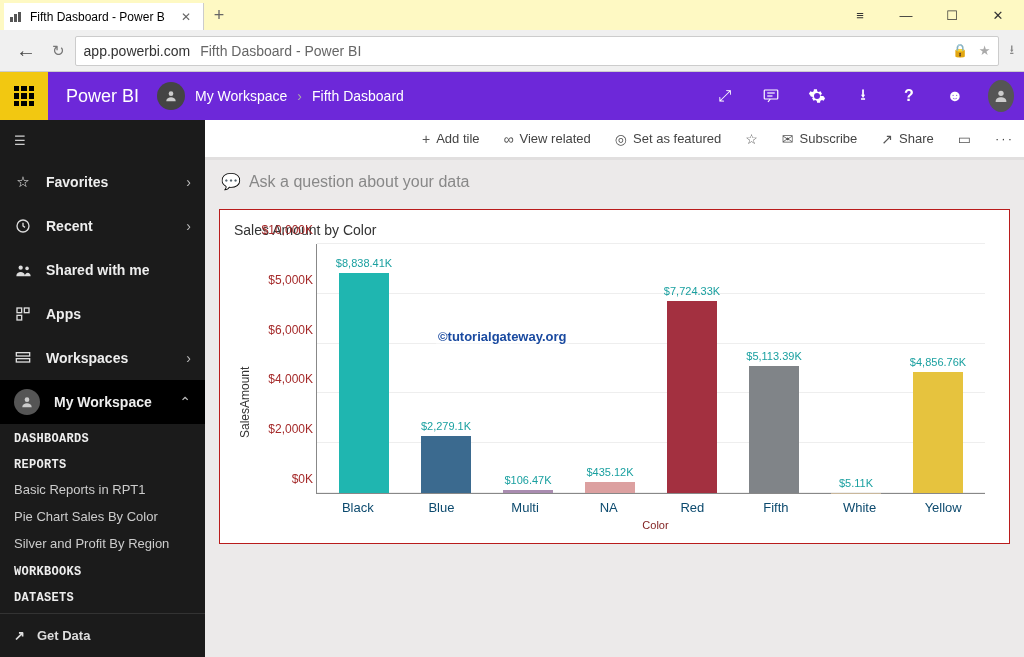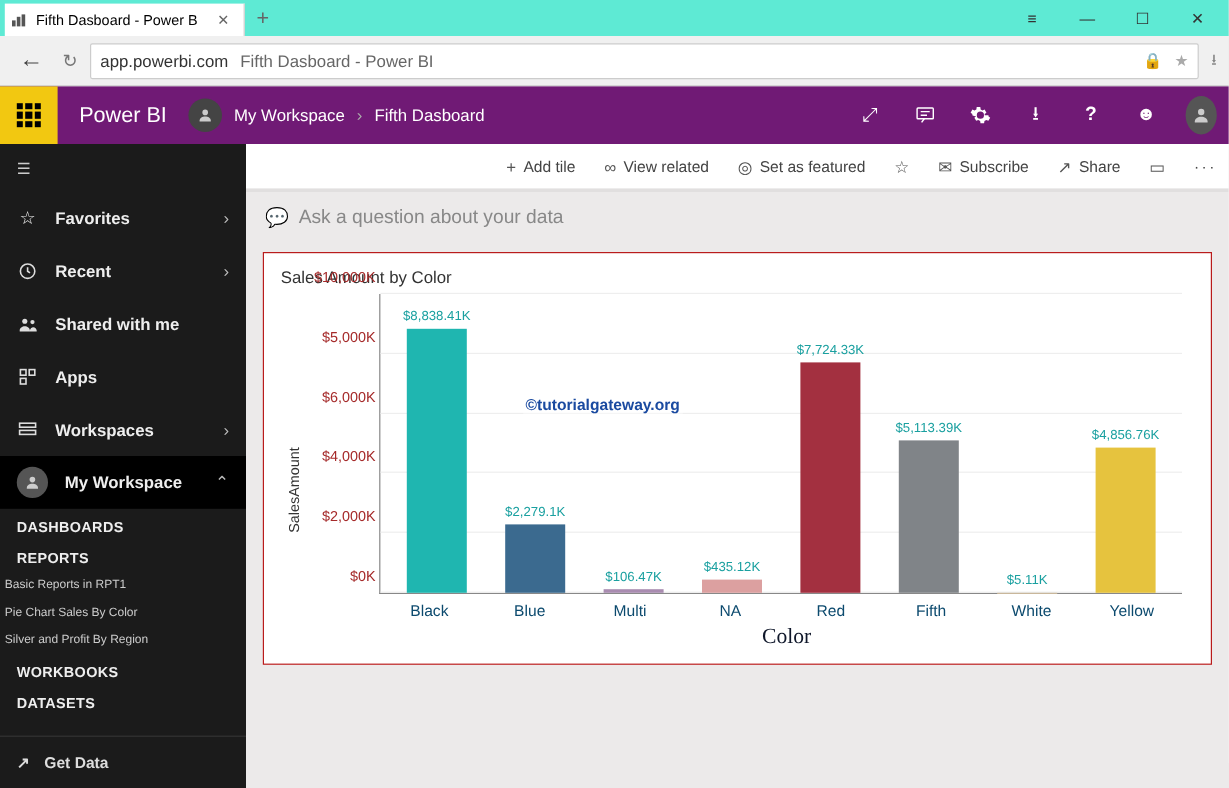--- a/index.html
+++ b/index.html
@@ -1,37 +1,37 @@
 <!DOCTYPE html>
 <html><head>
 <meta charset="utf-8">
 <style>
 * { box-sizing: border-box; margin: 0; padding: 0; font-family: "Segoe UI", Arial, sans-serif; }
 body { width: 1024px; height: 657px; background: #f5f5f5; overflow: hidden; font-size: 13px; }
 
 
 .browser-chrome { background: #e8e8e8; }
-.tab-bar { display: flex; align-items: center; height: 30px; background: #5eead4; padding: 0 4px; }
+.tab-bar { display: flex; align-items: center; height: 30px; background: #fef9c3; padding: 0 4px; }
 .tab { background: #fff; height: 27px; margin-top: 3px; display: flex; align-items: center; padding: 0 8px 0 6px; font-size: 12px; min-width: 200px; border-right: 1px solid #ccc; }
 .tab .favicon { width: 14px; height: 10px; margin-right: 6px; display: inline-flex; gap: 1px; align-items: flex-end; }
 .favicon span { width: 3px; background: #555; }
 .tab-close { margin-left: auto; padding: 0 4px; color: #666; cursor: pointer; }
 .newtab { width: 30px; text-align: center; color: #666; cursor: pointer; font-size: 18px; }
 .win-controls { margin-left: auto; display: flex; gap: 2px; }
 .win-btn { width: 44px; height: 28px; display: flex; align-items: center; justify-content: center; color: #333; cursor: pointer; }
 .addr-bar { display: flex; align-items: center; height: 42px; background: #f0f0f0; padding: 0 10px; gap: 10px; border-bottom: 1px solid #ccc; }
 .back-btn { font-size: 20px; color: #444; cursor: pointer; padding: 4px 6px; }
 .refresh-btn { color: #777; cursor: pointer; font-size: 15px; }
 .url-box { flex: 1; display: flex; align-items: center; gap: 10px; background: #fff; border: 1px solid #ccc; border-radius: 2px; height: 30px; padding: 0 8px; }
 .url-host { color: #333; font-size: 14px; }
 .url-title { color: #666; font-size: 14px; }
 .addr-right { display: flex; gap: 14px; color: #888; }
 
 
-.app-header { background: #701a75; color: #fff; height: 48px; display: flex; align-items: center; }
+.app-header { background: #6d28d9; color: #fff; height: 48px; display: flex; align-items: center; }
 .waffle { width: 48px; height: 48px; background: #f2c811; display: flex; align-items: center; justify-content: center; cursor: pointer; }
 .waffle-grid { width: 20px; height: 20px; display: grid; grid-template-columns: repeat(3,1fr); grid-gap: 2px; }
 .waffle-grid span { background: #000; }
 .brand { font-size: 18px; font-weight: 400; padding: 0 18px; }
 .user-circle { width: 28px; height: 28px; border-radius: 50%; background: #444; display: flex; align-items: center; justify-content: center; color: #ccc; font-size: 13px; margin-right: 10px; cursor: pointer; }
 .crumbs { display: flex; align-items: center; gap: 10px; font-size: 14px; }
 .crumb-sep { color: #aaa; }
 .hdr-right { margin-left: auto; display: flex; align-items: center; }
 .hdr-icon { width: 46px; height: 48px; display: flex; align-items: center; justify-content: center; color: #fff; cursor: pointer; font-size: 16px; }
 .avatar-icon { background: #555; border-radius: 50%; width: 32px; height: 32px; margin: 0 10px; }
@@ -39,22 +39,22 @@
 
 .app-body { display: flex; height: calc(657px - 30px - 42px - 48px); }
 .sidebar { width: 205px; background: #1b1b1b; color: #ddd; display: flex; flex-direction: column; overflow-y: auto; }
 .hamburger { height: 40px; display: flex; align-items: center; padding: 0 14px; color: #ccc; cursor: pointer; }
 .side-item { height: 44px; display: flex; align-items: center; padding: 0 14px; gap: 14px; cursor: pointer; color: #eee; }
 .side-icon { width: 18px; display: flex; justify-content: center; font-size: 15px; }
 .side-label { flex: 1; font-weight: 600; font-size: 14px; }
 .side-chev { color: #bbb; font-size: 14px; }
 .myws { background: #000; }
 .myws .side-icon { width: 26px; height: 26px; background: #555; border-radius: 50%; display: flex; align-items: center; justify-content: center; }
-.side-section { padding: 8px 14px 4px; font-size: 12px; font-weight: 700; color: #eee; letter-spacing: .3px; }
-.side-link { padding: 6px 4px; font-size: 10px; color: #ccc; cursor: pointer; }
+.side-section { padding: 8px 14px 4px; font-size: 12px; font-weight: 700; color: #eee; letter-spacing: .3px; font-family: Liberation Mono, monospace; }
+.side-link { padding: 6px 14px; font-size: 13px; color: #ccc; cursor: pointer; }
 .getdata { margin-top: auto; height: 44px; display: flex; align-items: center; gap: 12px; padding: 0 14px; font-weight: 600; cursor: pointer; border-top: 1px solid #333; }
 
 .content { flex: 1; background: #eceaea; display: flex; flex-direction: column; position: relative; }
 .toolbar { height: 40px; background: #fff; display: flex; align-items: center; justify-content: flex-end; padding: 0 10px; gap: 24px; color: #444; font-size: 13px; border-bottom: 3px solid #e1dfdf; }
 .tool-item { display: flex; align-items: center; gap: 6px; cursor: pointer; }
 .tool-item .ti-icon { font-size: 14px; color: #555; }
 .dots { letter-spacing: 2px; cursor: pointer; }
 
 .ask-bar { padding: 12px 16px; color: #888; font-size: 16px; display: flex; align-items: center; gap: 8px; }
 .ask-icon { font-size: 16px; }
@@ -66,21 +66,21 @@
 .chart-area { flex: 1; position: relative; }
 .plot { position: relative; height: 250px; border-left: 1px solid #888; border-bottom: 1px solid #888; margin-left: 60px; margin-right: 10px; }
 .grid-line { position: absolute; left: 0; right: 0; border-top: 1px solid #eee; }
 .ytick { position: absolute; left: -60px; width: 56px; text-align: right; font-size: 12px; color: #A52A2A; transform: translateY(-50%); margin-top: 23px; }
 .bars { position: absolute; inset: 0; display: flex; align-items: flex-end; justify-content: space-around; padding: 0 6px; }
 .bar-col { flex: 1; display: flex; flex-direction: column; align-items: center; justify-content: flex-end; height: 100%; position: relative; }
 .bar-label { font-size: 11px; color: #1aa0a0; position: absolute; white-space: nowrap; }
 .bar { width: 60%; }
 .xaxis { display: flex; margin-left: 60px; margin-right: 10px; }
 .xaxis div { flex: 1; text-align: center; font-size: 13px; color: #0c4a6e; padding-top: 6px; }
-.xlabel { text-align: center; font-size: 18px; color: #0f172a; margin-top: 4px; margin-left: 60px; font-family: Liberation Serif, serif; }
+.xlabel { text-align: center; font-size: 11px; color: #7f1d1d; margin-top: 4px; margin-left: 60px; }
 .watermark { position: absolute; left: 180px; top: 84px; color: #1a4aa0; font-weight: 600; font-size: 13px; background: rgba(255,255,255,.4); padding: 1px 2px; }
 </style>
 </head>
 <body>
 
 <div class="browser-chrome">
   <div class="tab-bar">
     <div class="tab">
       <span class="favicon">
         <span style="height:5px"></span>

